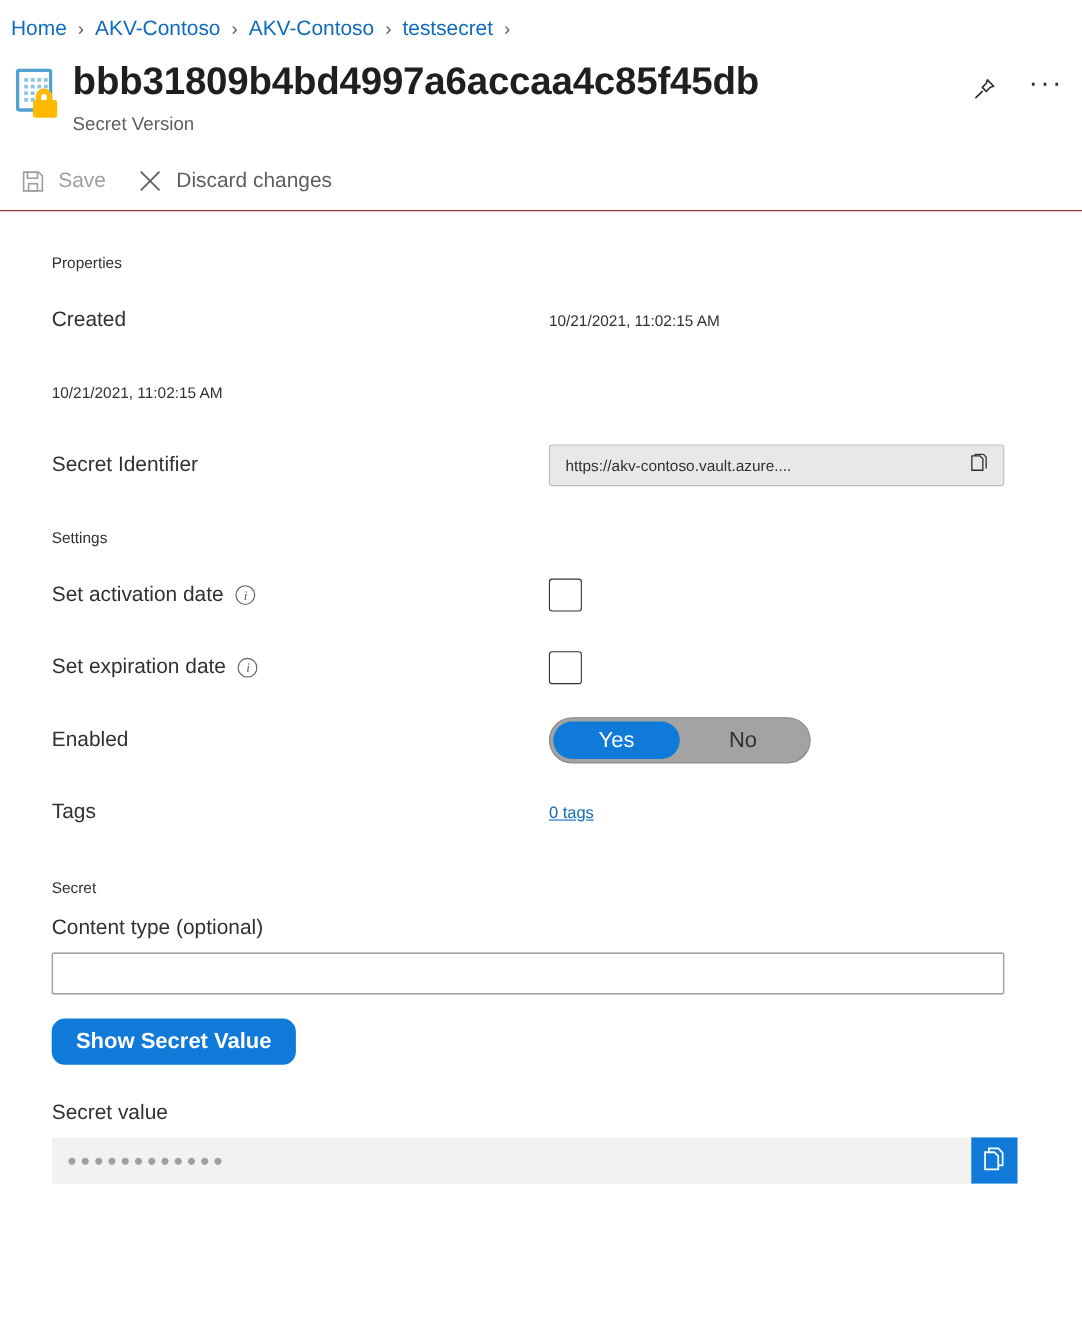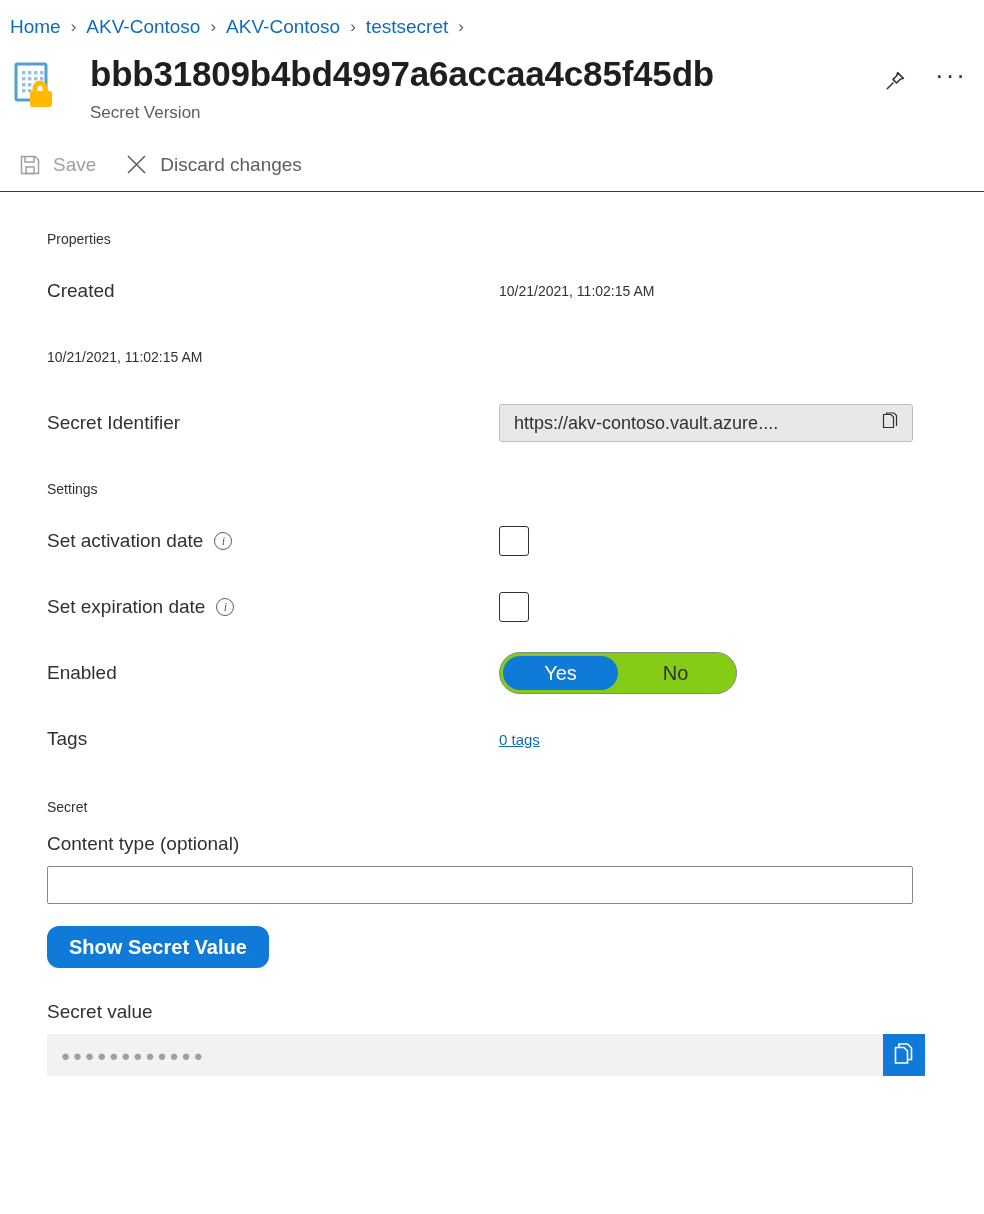--- a/index.html
+++ b/index.html
@@ -46,21 +46,21 @@
     position: relative;
   }
   .res-icon {
     width: 52px;
     height: 52px;
     position: relative;
     flex: 0 0 52px;
     margin-top: 6px;
   }
   .title-block {
-    margin-left: 28px;
+    margin-left: 4px;
     flex: 1 1 auto;
     min-width: 0;
   }
   .page-title {
     font-size: 35px;
     line-height: 44px;
     font-weight: 600;
     color: #201f1e;
     letter-spacing: -0.2px;
     white-space: nowrap;
@@ -183,21 +183,21 @@
     border: 1px solid #bdbdbd;
     border-radius: 3px;
     display: flex;
     align-items: center;
     padding: 0 10px 0 14px;
     gap: 10px;
     cursor: default;
   }
   .ro-text {
     flex: 1 1 auto;
-    font-size: 18px;
+    font-size: 14px;
     color: #323130;
     white-space: nowrap;
     overflow: hidden;
   }
   .copy-ghost {
     flex: 0 0 auto;
     cursor: pointer;
     display: flex;
     align-items: center;
   }
@@ -213,21 +213,21 @@
     cursor: pointer;
   }
 
   
   .toggle {
     display: inline-flex;
     height: 42px;
     box-sizing: border-box;
     border: 1px solid #8a8886;
     border-radius: 21px;
-    background: #84cc16;
+    background: #a3a3a3;
     padding: 3px;
     cursor: pointer;
     width: 238px;
   }
   .toggle-opt {
     flex: 1 1 50%;
     text-align: center;
     font-size: 20px;
     line-height: 34px;
     height: 34px;

